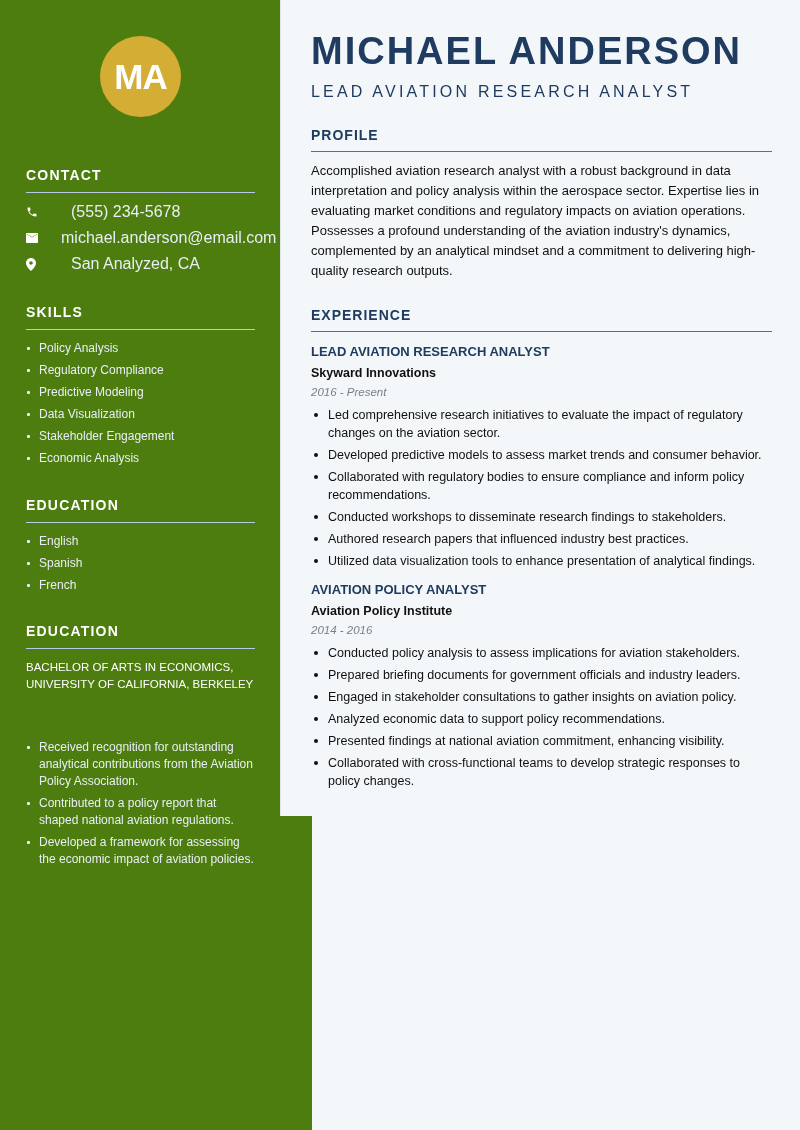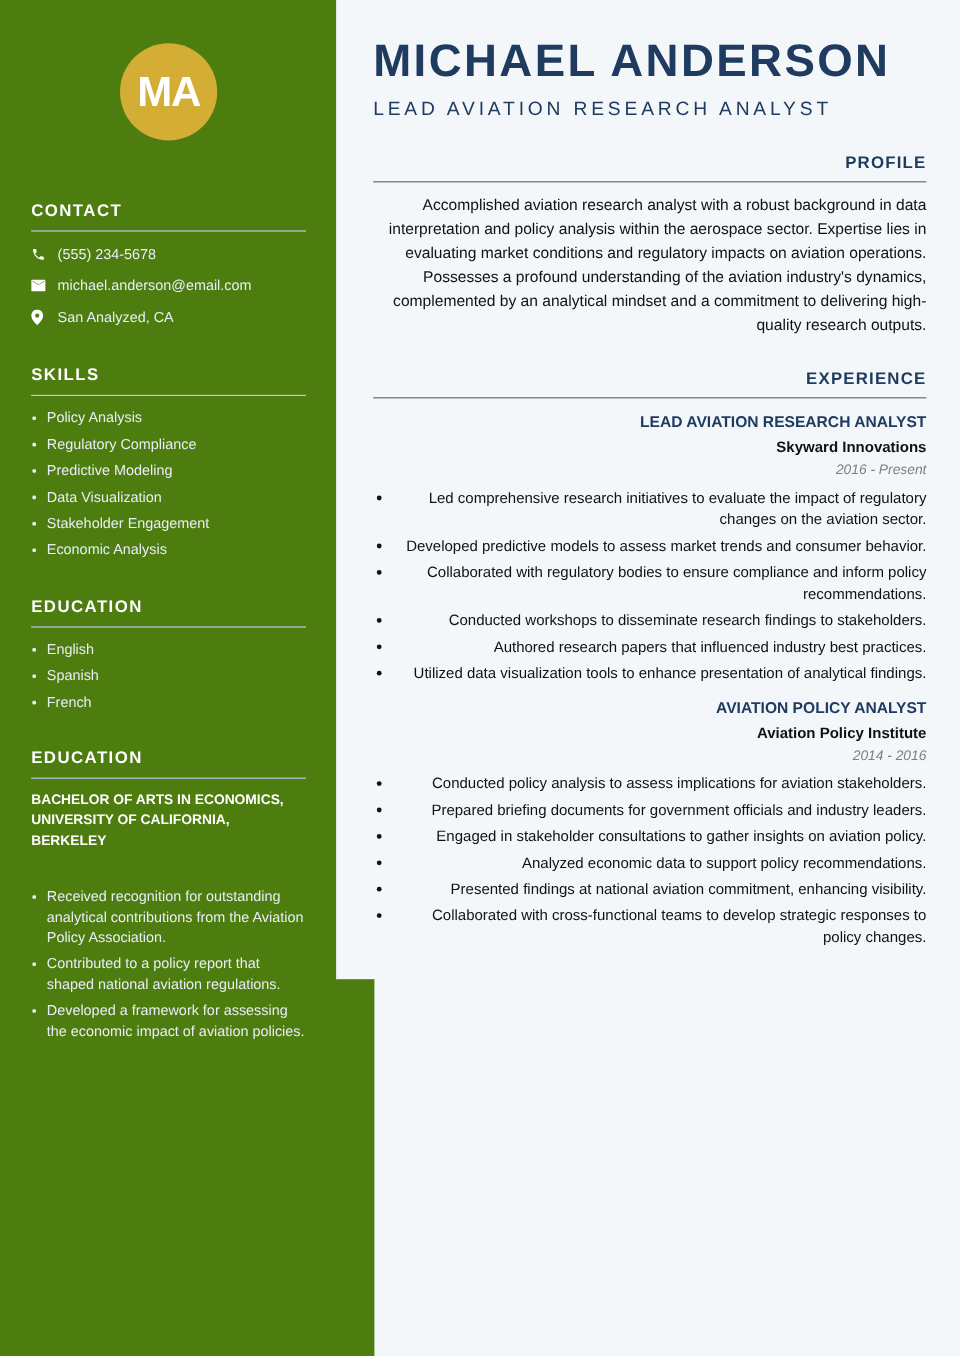--- a/index.html
+++ b/index.html
@@ -1,36 +1,36 @@
 <!DOCTYPE html>
 <html><head>
 <meta charset="utf-8">
 <style>
   * { box-sizing: border-box; margin: 0; padding: 0; }
   html, body { width: 800px; height: 1130px; overflow: hidden; }
   body { font-family: "Liberation Sans", "DejaVu Sans", sans-serif; background: #f3f7f9; position: relative; }
 
   .sidebar { position: absolute; left: 0; top: 0; width: 312px; height: 1130px; background: #4d7c0f; color: #ffffff; }
-  .main { position: absolute; left: 280px; top: 0; width: 520px; height: 816px; background: #f3f7f9; border-left: 1px solid #dfe6ec; text-align: right; }
+  .main { position: absolute; left: 280px; top: 0; width: 520px; height: 816px; background: #f3f7f9; border-left: 1px solid #dfe6ec; }
 
   .avatar { position: absolute; left: 100px; top: 36px; width: 81px; height: 81px; border-radius: 50%; background: #d4ad35; display: flex; align-items: center; justify-content: center; font-weight: 700; font-size: 35px; color: #ffffff; letter-spacing: -1px; }
 
   .side-section { position: absolute; left: 26px; width: 229px; }
   .side-heading { font-size: 14px; font-weight: 700; letter-spacing: 1.2px; color: #ffffff; padding-bottom: 9px; border-bottom: 1.5px solid #b8cbe3; }
 
-  .contact-row { display: flex; align-items: center; height: 18px; margin-top: 8px; font-size: 12px; color: #e8eef6; }
+  .contact-row { display: flex; align-items: center; height: 18px; margin-top: 8px; font-size: 16px; color: #e8eef6; gap: 23px; }
   .contact-row:first-of-type { margin-top: 10px; }
   .contact-icon { width: 22px; display: flex; align-items: center; }
   .contact-icon svg { display: block; }
 
   .bullet-list { list-style: none; margin-top: 10px; }
   .bullet-list li { position: relative; padding-left: 13px; font-size: 12px; line-height: 17px; color: #e8eef6; margin-bottom: 5px; }
   .bullet-list li::before { content: ""; position: absolute; left: 1px; top: 7px; width: 3px; height: 3px; background: #e8eef6; border-radius: 1px; }
 
-  .edu-text { margin-top: 10px; font-size: 11.5px; font-weight: 700; line-height: 17px; color: #ffffff; }
+  .edu-text { margin-top: 10px; font-size: 11.5px; font-weight: 400; line-height: 17px; color: #ffffff; }
 
   .name { position: absolute; left: 30px; top: 30px; font-size: 38px; font-weight: 700; letter-spacing: 2px; color: #1f3b60; white-space: nowrap; }
   .title { position: absolute; left: 30px; top: 83px; font-size: 16px; letter-spacing: 3.2px; color: #1f3b60; white-space: nowrap; }
 
   .main-section { position: absolute; left: 30px; width: 461px; }
   .main-heading { font-size: 14px; font-weight: 700; letter-spacing: 1px; color: #1f3b60; padding-bottom: 8px; border-bottom: 1.5px solid #5a6f8a; }
 
   .profile-text { margin-top: 9px; font-size: 13px; line-height: 20px; color: #111111; }
 
   .job-title { font-size: 13px; font-weight: 700; color: #1f3b60; margin-top: 12px; }

